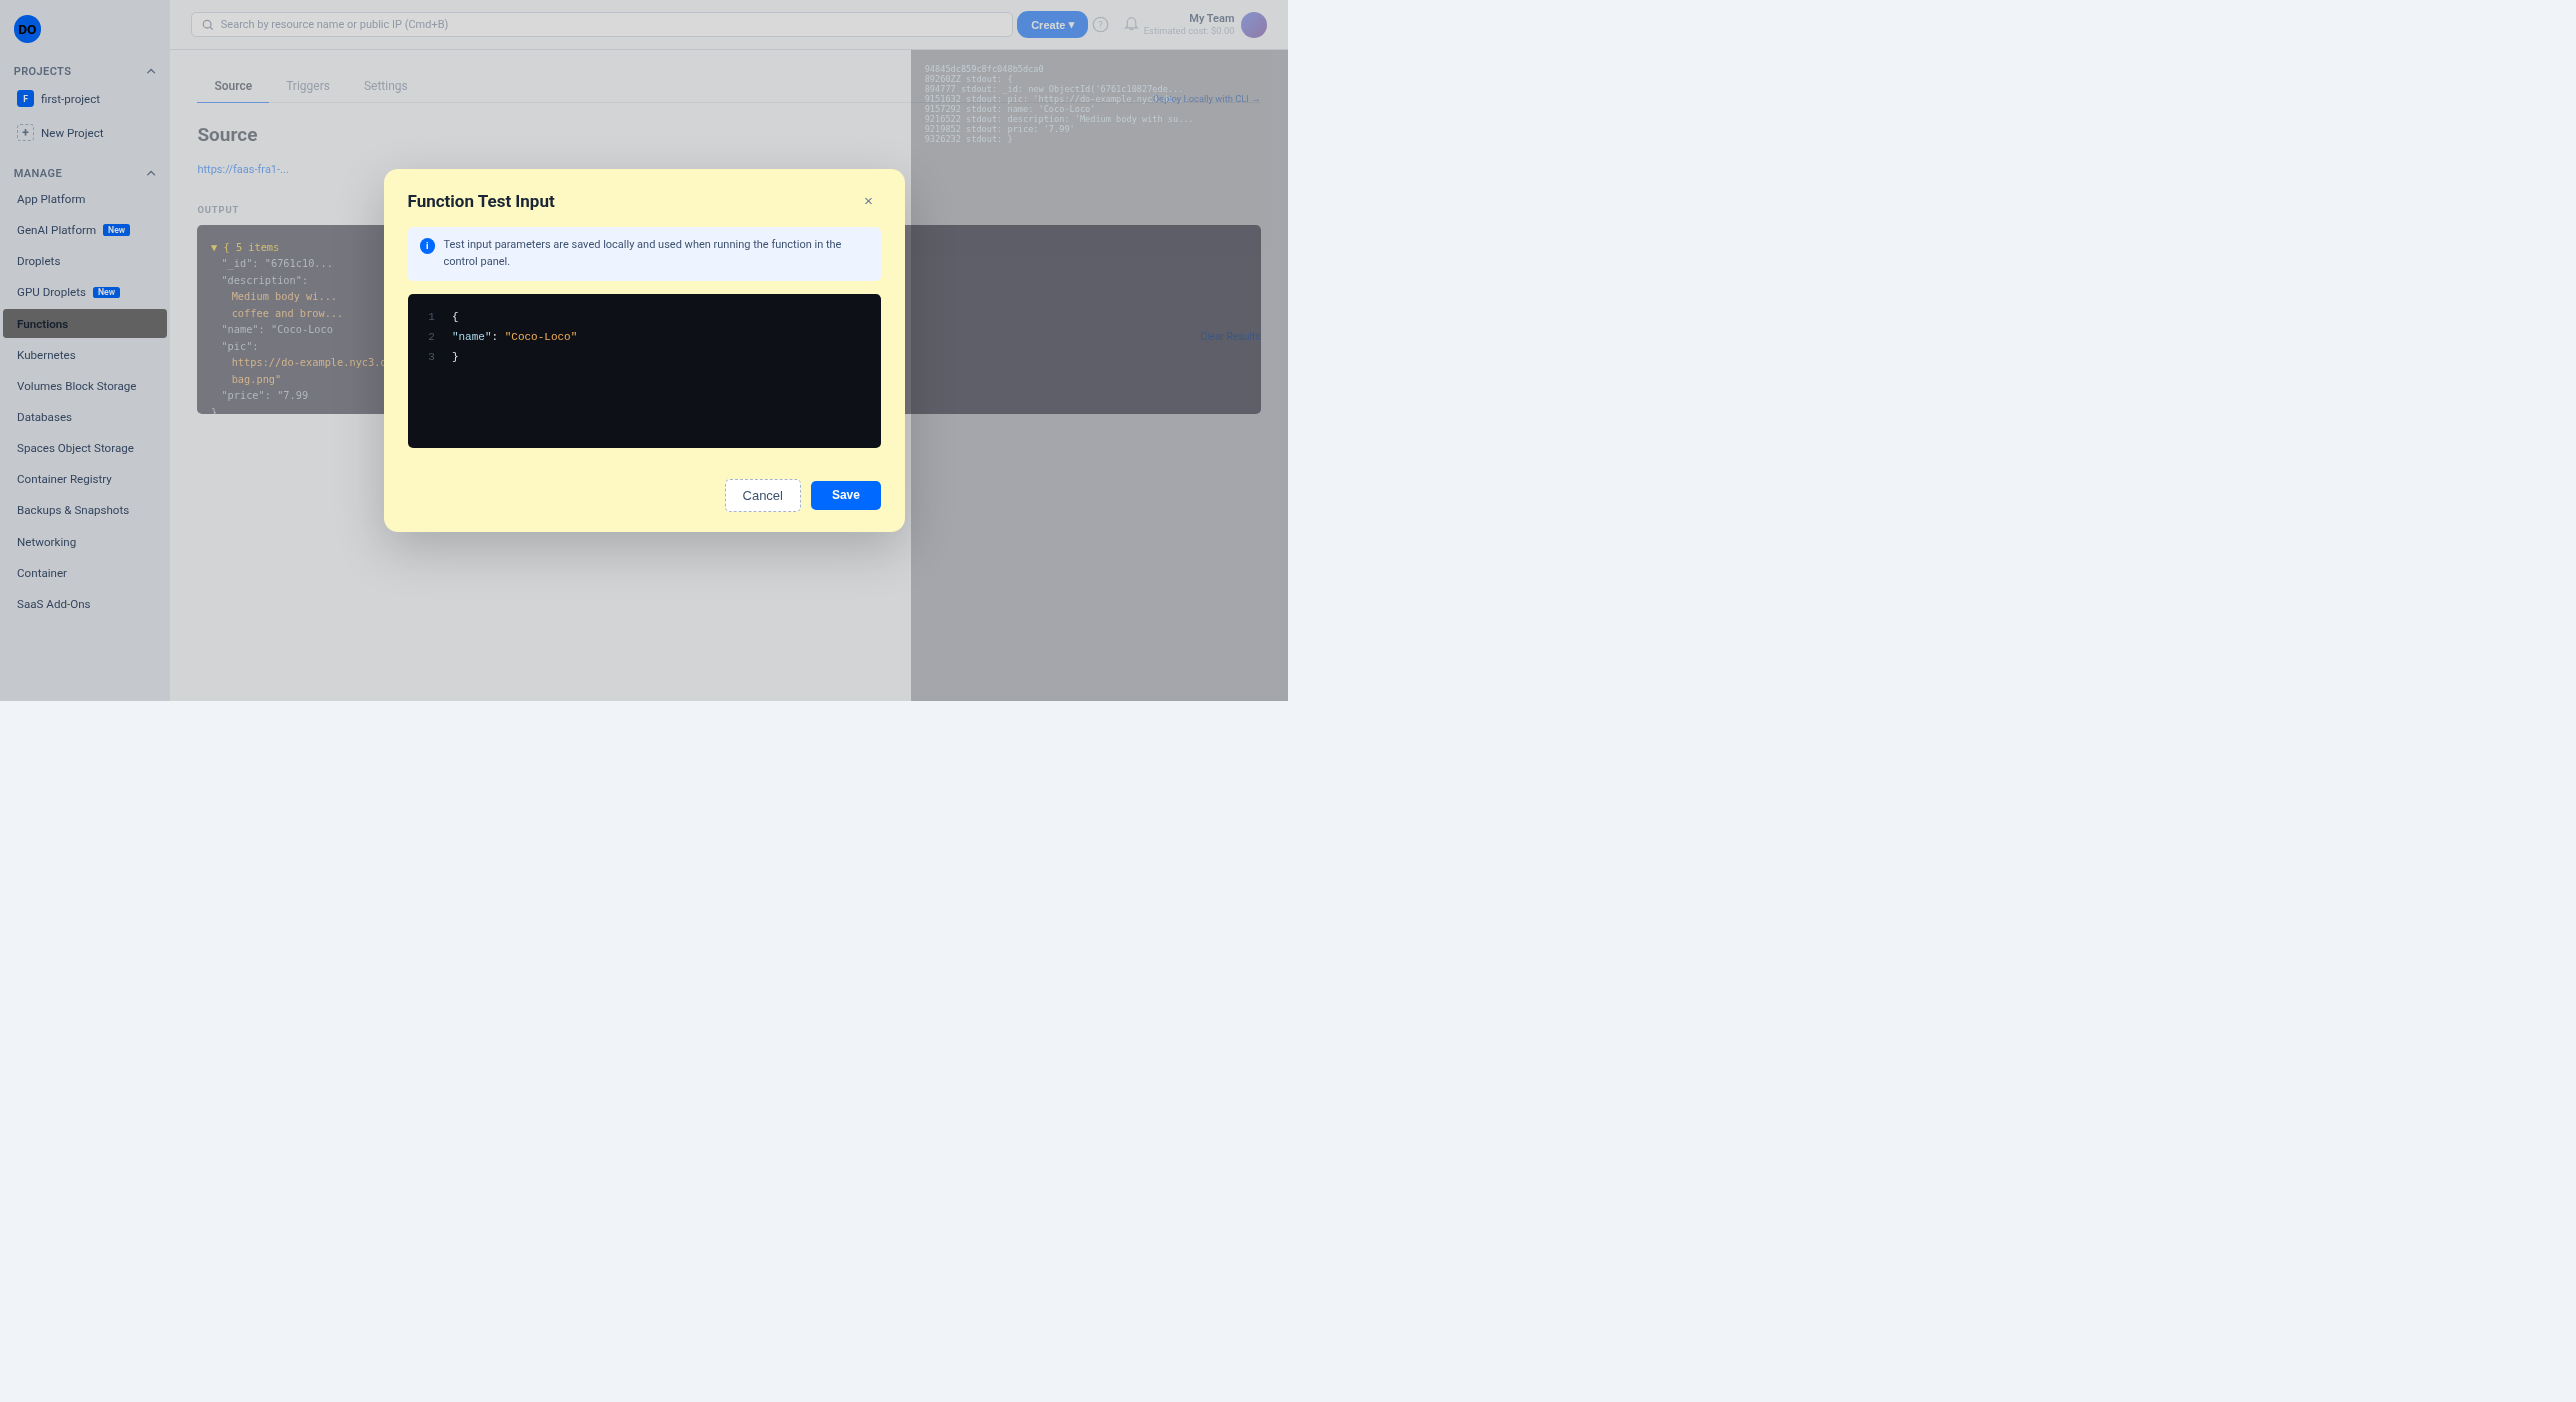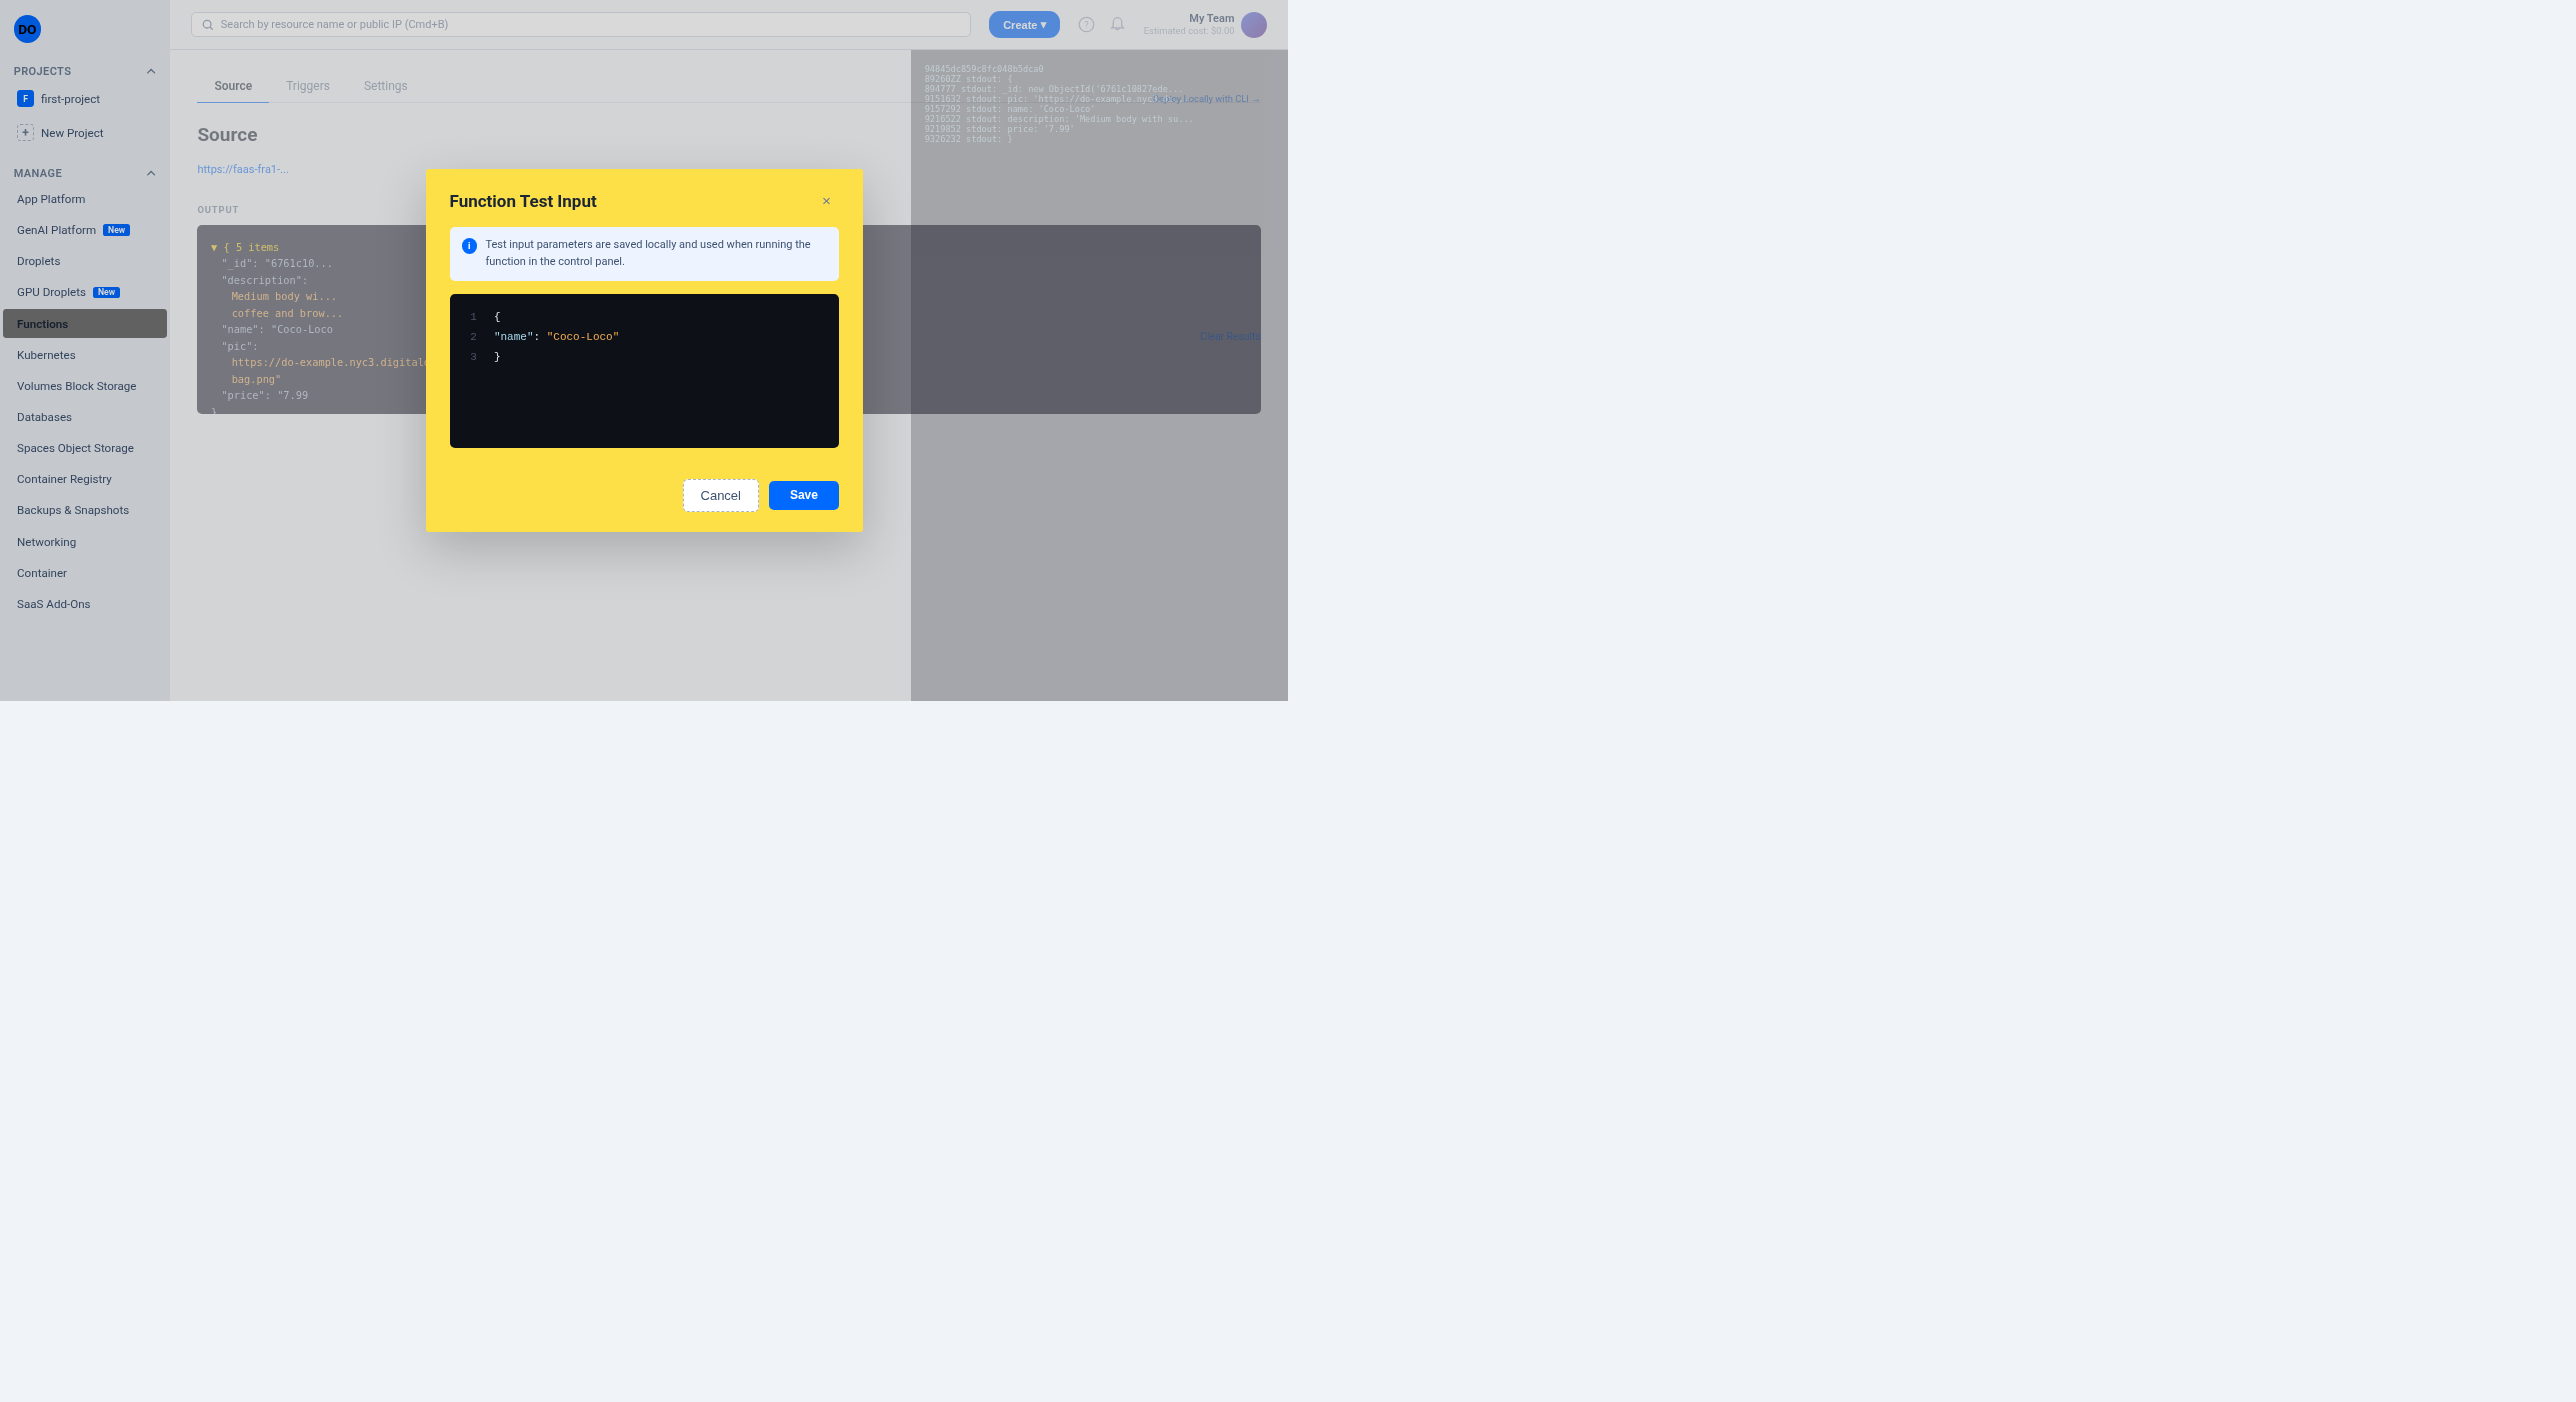--- a/index.html
+++ b/index.html
@@ -97,21 +97,21 @@
     }
 
     
     .topbar {
       height: 50px;
       background: #f8fafc;
       border-bottom: 0.9px solid #e0e6ed;
       display: flex;
       align-items: center;
       padding: 0 20.6px;
-      gap: 18px;
+      gap: 4px;
     }
     .search-bar {
       flex: 1;
       display: flex;
       align-items: center;
       background: white;
       border: 0.9px solid #dde2ea;
       border-radius: 5.1px;
       padding: 5.1px 10.3px;
       gap: 6.9px;
@@ -206,23 +206,23 @@
       position: absolute;
       left: 0; top: 0; right: 0; bottom: 0;
       background: rgba(0,0,0,0.15);
       display: flex;
       align-items: center;
       justify-content: center;
       z-index: 100;
     }
 
     .modal {
-      background: #fde047;
-      border-radius: 3px;
-      width: 437px;
+      background: #fef9c3;
+      border-radius: 14px;
+      width: 521px;
       box-shadow: 0 17px 51px rgba(0,0,0,0.2);
       overflow: hidden;
     }
 
     .modal-header {
       display: flex;
       align-items: center;
       justify-content: space-between;
       padding: 20.6px 24px 13.7px;
     }

